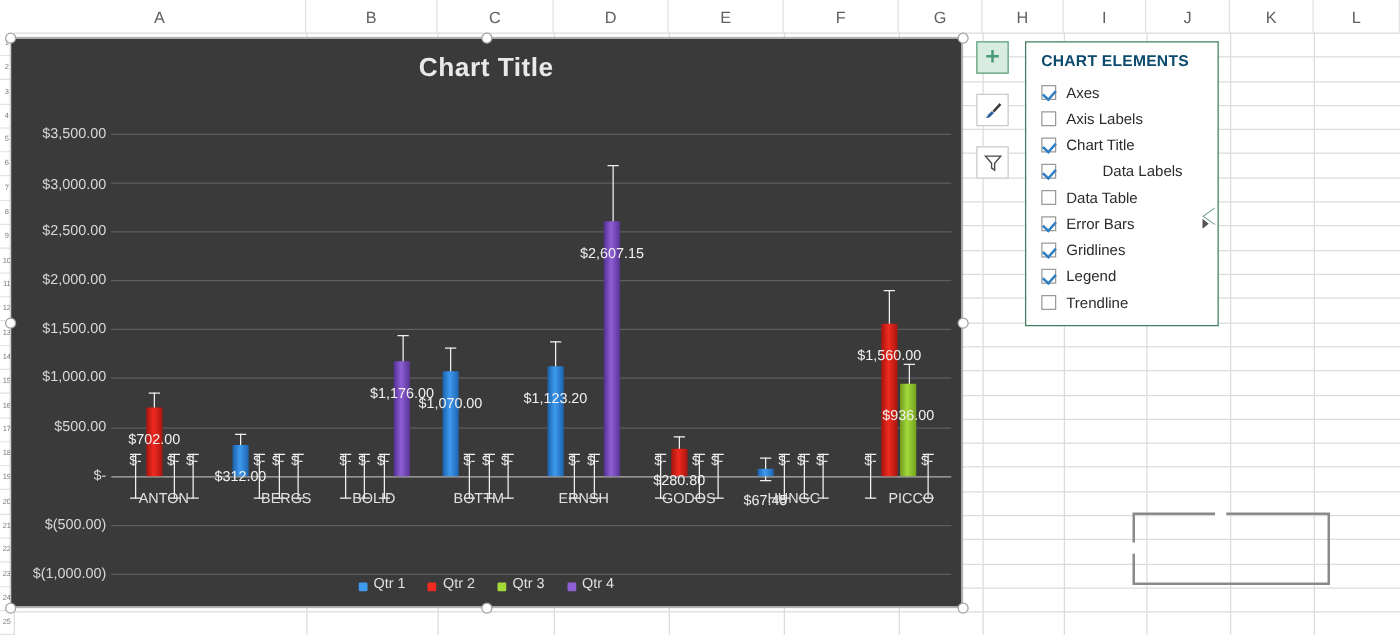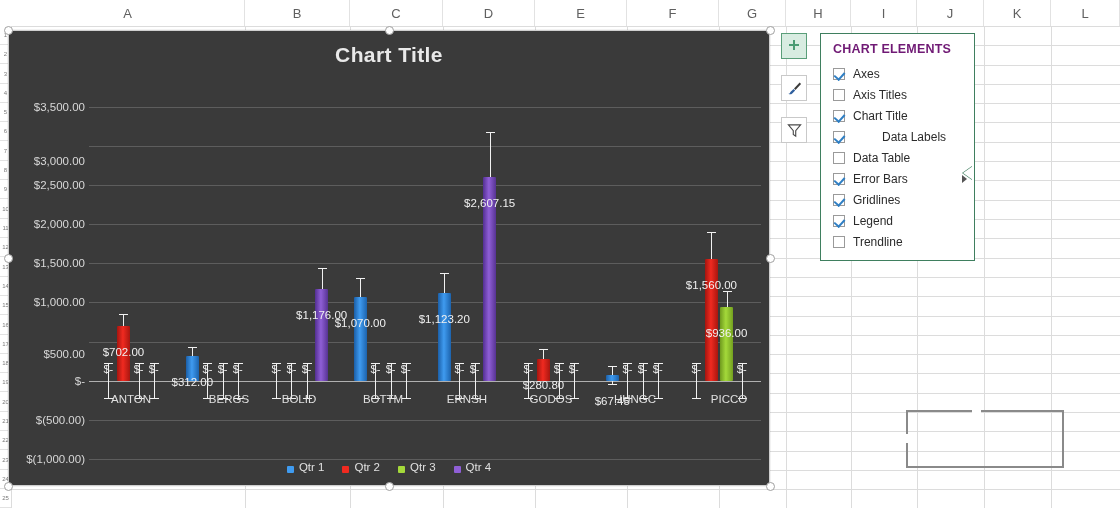--- a/index.html
+++ b/index.html
@@ -116,21 +116,21 @@
   }
   .side-btn.active { background:#d8ece1; border-color:#5a9e79; }
 
   
   #chart-elements {
     position:absolute; left:820px; top:33px; width:155px; height:228px;
     background:#ffffff; border:1px solid #3f7f5f;
   }
   #ce-title {
     position:absolute; left:12px; top:8px;
-    font-size:12.5px; font-weight:bold; color:#701a75; letter-spacing:.2px;
+    font-size:12.5px; font-weight:bold; color:#0c4a6e; letter-spacing:.2px;
   }
   .ce-row {
     position:absolute; left:12px; width:140px; height:21px;
     display:flex; align-items:center; gap:8px;
   }
   .cb {
     width:12px; height:12px; border:1px solid #9a9a9a; background:#fff;
     position:relative; flex:0 0 auto;
   }
   .cb.checked::after {
@@ -257,26 +257,26 @@
       <div class="nub" style="left:64px; top:-3px;"></div>
       <div class="nub" style="left:-3px; top:22px; width:6px; height:9px;"></div>
     </div>
   </div>
 
   <div id="chart-object">
     <div id="chart-title">Chart Title</div>
 
     <div class="ytick-wrap" id="yticks">
         <div class="ylabel" style="top: 19.5789px;">$3,500.00</div>
-        <div class="ylabel" style="top: 74px;">$3,000.00</div>
+        <div class="ylabel" style="top: 61px;">$3,000.00</div>
         <div class="ylabel" style="top: 97.8947px; padding-left: 20px;">$2,500.00</div>
         <div class="ylabel" style="top: 137.053px;">$2,000.00</div>
         <div class="ylabel" style="top: 176.211px;">$1,500.00</div>
         <div class="ylabel" style="top: 215.368px;">$1,000.00</div>
-        <div class="ylabel" style="top: 254.526px; margin-top: 12px;">$500.00</div>
+        <div class="ylabel" style="top: 254.526px;">$500.00</div>
         <div class="ylabel" style="top: 293.684px;">$-</div>
         <div class="ylabel" style="top: 332.842px;">$(500.00)</div>
         <div class="ylabel" style="top: 372px;">$(1,000.00)</div>
       </div>
     <div id="plot-area">
       <div id="gridlines">
           <div class="gl" style="top: 19.5789px;"></div>
           <div class="gl" style="top: 58.7368px;"></div>
           <div class="gl" style="top: 97.8947px;"></div>
           <div class="gl" style="top: 137.053px;"></div>
@@ -526,21 +526,21 @@
 
   <div id="chart-elements">
     <div id="ce-title">CHART ELEMENTS</div>
     <div id="ce-rows">
         <div class="ce-row" style="top: 29px;">
           <div class="cb checked"></div>
           <div class="ce-label">Axes</div>
         </div>
         <div class="ce-row" style="top: 50px;">
           <div class="cb"></div>
-          <div class="ce-label">Axis Titles</div>
+          <div class="ce-label">Axis Labels</div>
         </div>
         <div class="ce-row" style="top: 71px;">
           <div class="cb checked"></div>
           <div class="ce-label">Chart Title</div>
         </div>
         <div class="ce-row" style="top: 92px; gap: 37px;">
           <div class="cb checked"></div>
           <div class="ce-label">Data Labels</div>
         </div>
         <div class="ce-row" style="top: 113px;">

